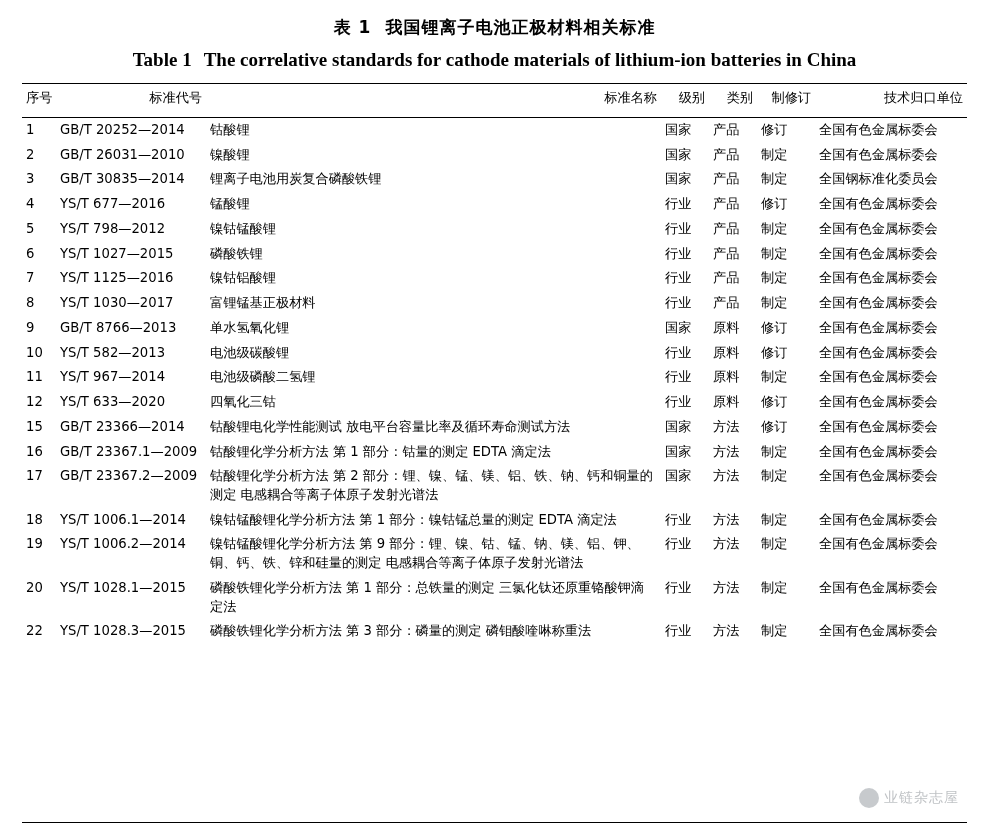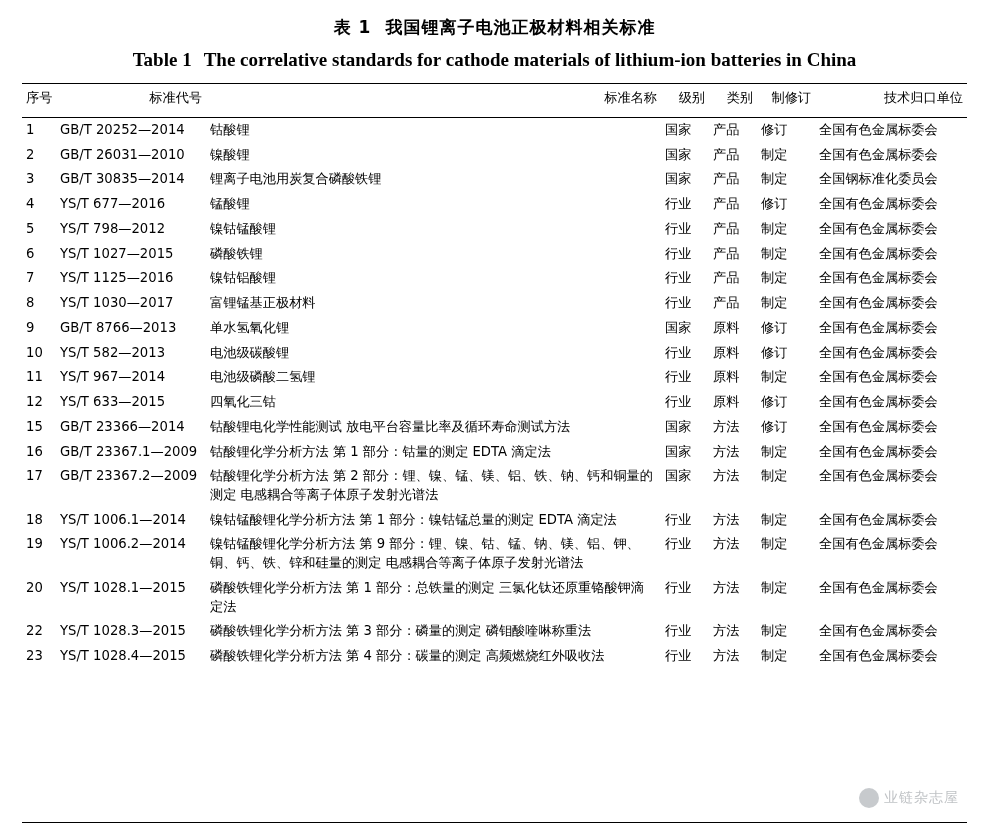--- a/index.html
+++ b/index.html
@@ -241,21 +241,21 @@
           <td>11</td>
           <td>YS/T 967—2014</td>
           <td>电池级磷酸二氢锂</td>
           <td>行业</td>
           <td>原料</td>
           <td>制定</td>
           <td>全国有色金属标委会</td>
         </tr>
         <tr>
           <td>12</td>
-          <td>YS/T 633—2015</td>
+          <td>YS/T 633—2020</td>
           <td>四氧化三钴</td>
           <td>行业</td>
           <td>原料</td>
           <td>修订</td>
           <td>全国有色金属标委会</td>
         </tr>
         <tr>
           <td>15</td>
           <td>GB/T 23366—2014</td>
           <td>钴酸锂电化学性能测试  放电平台容量比率及循环寿命测试方法</td>
@@ -306,29 +306,20 @@
           <td>磷酸铁锂化学分析方法  第 1 部分：总铁量的测定  三氯化钛还原重铬酸钾滴定法</td>
           <td>行业</td>
           <td>方法</td>
           <td>制定</td>
           <td>全国有色金属标委会</td>
         </tr>
         <tr>
           <td>22</td>
           <td>YS/T 1028.3—2015</td>
           <td>磷酸铁锂化学分析方法  第 3 部分：磷量的测定  磷钼酸喹啉称重法</td>
-          <td>行业</td>
-          <td>方法</td>
-          <td>制定</td>
-          <td>全国有色金属标委会</td>
-        </tr>
-        <tr>
-          <td>23</td>
-          <td>YS/T 1028.4—2015</td>
-          <td>磷酸铁锂化学分析方法  第 4 部分：碳量的测定  高频燃烧红外吸收法</td>
           <td>行业</td>
           <td>方法</td>
           <td>制定</td>
           <td>全国有色金属标委会</td>
         </tr>
       </tbody>
   </table>
 
   <div class="bottom-rule"></div>
 

